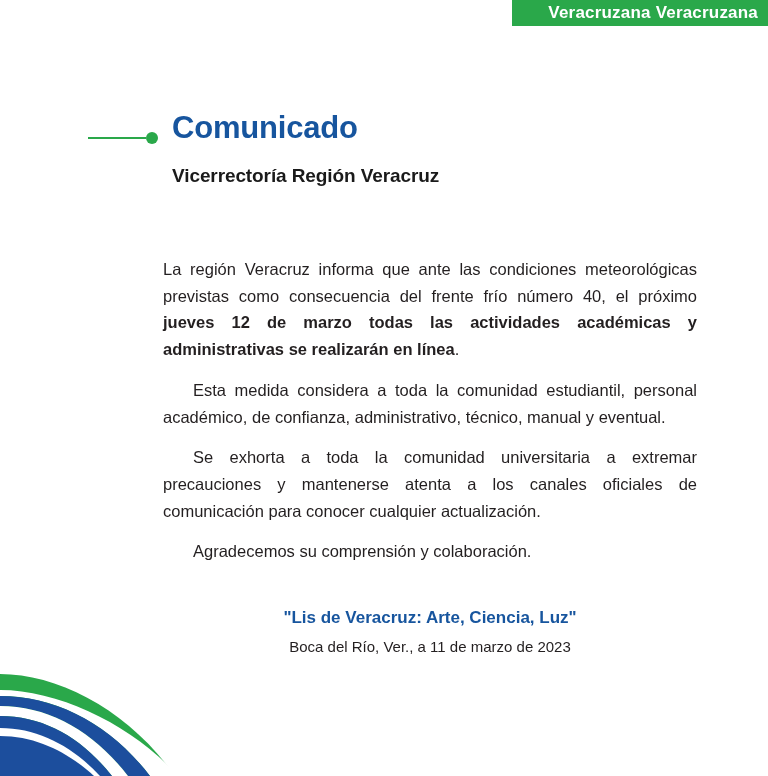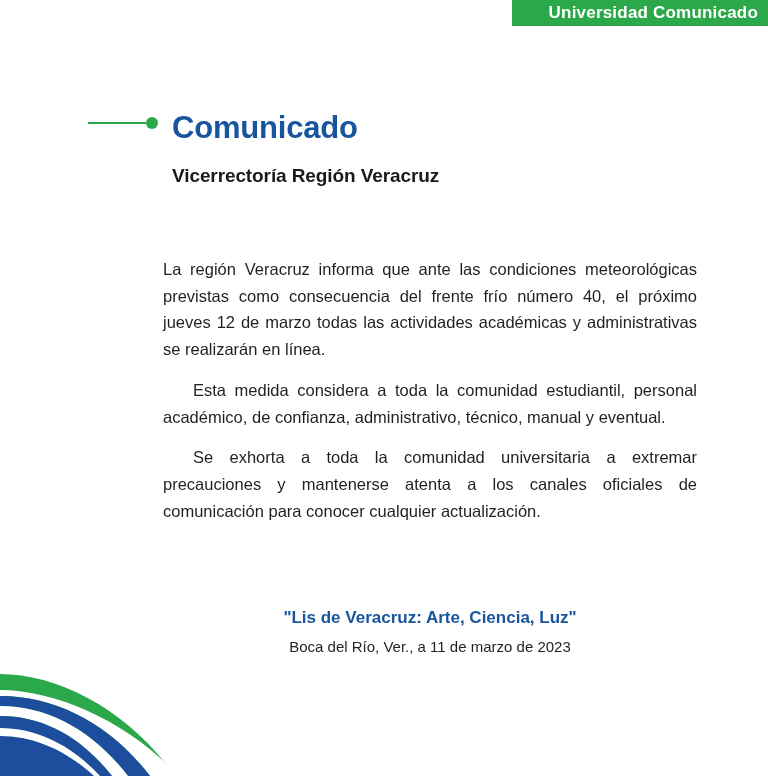--- a/index.html
+++ b/index.html
@@ -49,21 +49,21 @@
 
   
   .title-block {
     position: absolute;
     top: 112px;
     left: 88px;
     width: 560px;
   }
   .title-row {
     display: flex;
-    align-items: flex-start;
+    align-items: flex-end;
   }
   .bullet-line {
     position: relative;
     width: 70px;
     height: 14px;
     margin-right: 14px;
     flex: 0 0 auto;
     margin-top: 4px;
   }
   .bullet-line .line {
@@ -110,21 +110,21 @@
     line-height: 1.62;
     text-align: justify;
   }
   .body-block p {
     margin: 0 0 14px 0;
   }
   .body-block p.indent {
     text-indent: 30px;
   }
   .body-block b {
-    font-weight: normal;
+    font-weight: bold;
   }
 
   
   .motto {
     position: absolute;
     top: 608px;
     left: 163px;
     width: 534px;
     text-align: center;
     color: #17559e;
@@ -150,38 +150,39 @@
     height: 160px;
     pointer-events: none;
   }
 </style>
 </head>
 <body>
 
 <div class="page">
 
   <div class="header-band">
-    <div class="header-band-label">Universidad Comunicado</div>
+    <div class="header-band-label">Veracruzana Veracruzana</div>
   </div>
 
   <div class="title-block">
     <div class="title-row">
       <span class="bullet-line">
         <span class="line"></span>
         <span class="dot"></span>
       </span>
       <span class="main-title">Comunicado</span>
     </div>
     <div class="subtitle">Vicerrectoría Región Veracruz</div>
   </div>
 
   <div class="body-block">
     <p><span>La región Veracruz informa que ante las condiciones meteorológicas previstas como consecuencia del frente frío número 40, el próximo </span><b>jueves 12 de marzo todas las actividades académicas y administrativas se realizarán en línea</b><span>.</span></p>
     <p class="indent">Esta medida considera a toda la comunidad estudiantil, personal académico, de confianza, administrativo, técnico, manual y eventual.</p>
     <p class="indent">Se exhorta a toda la comunidad universitaria a extremar precauciones y mantenerse atenta a los canales oficiales de comunicación para conocer cualquier actualización.</p>
+    <p class="indent">Agradecemos su comprensión y colaboración.</p>
   </div>
 
   <div class="motto">"Lis de Veracruz: Arte, Ciencia, Luz"</div>
   <div class="place-date">Boca del Río, Ver., a 11 de marzo de 2023</div>
 
   <svg class="corner-deco" viewBox="0 0 230 160" preserveAspectRatio="none">
     <path d="M0,58 C60,58 130,96 175,160 L0,160 Z" fill="#2aa84a"></path>
     <path d="M0,74 C62,74 136,112 178,160 L150,160 C110,108 56,80 0,80 Z" fill="#ffffff"></path>
     <path d="M0,80 C58,80 112,110 150,160 L128,160 C94,116 50,90 0,90 Z" fill="#1c4e9d"></path>
     <path d="M0,90 C50,90 94,116 128,160 L112,160 C82,122 44,100 0,100 Z" fill="#ffffff"></path>

